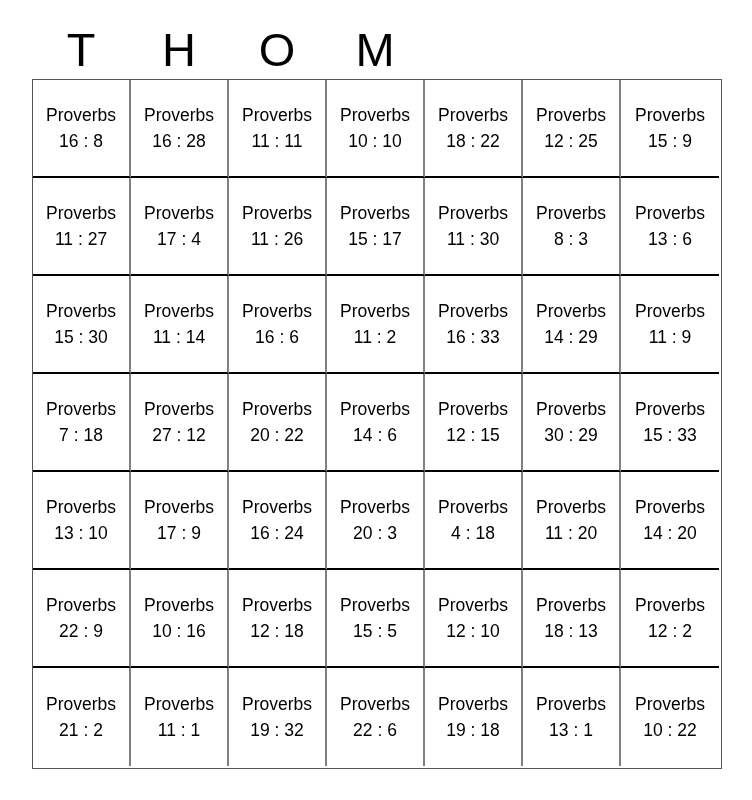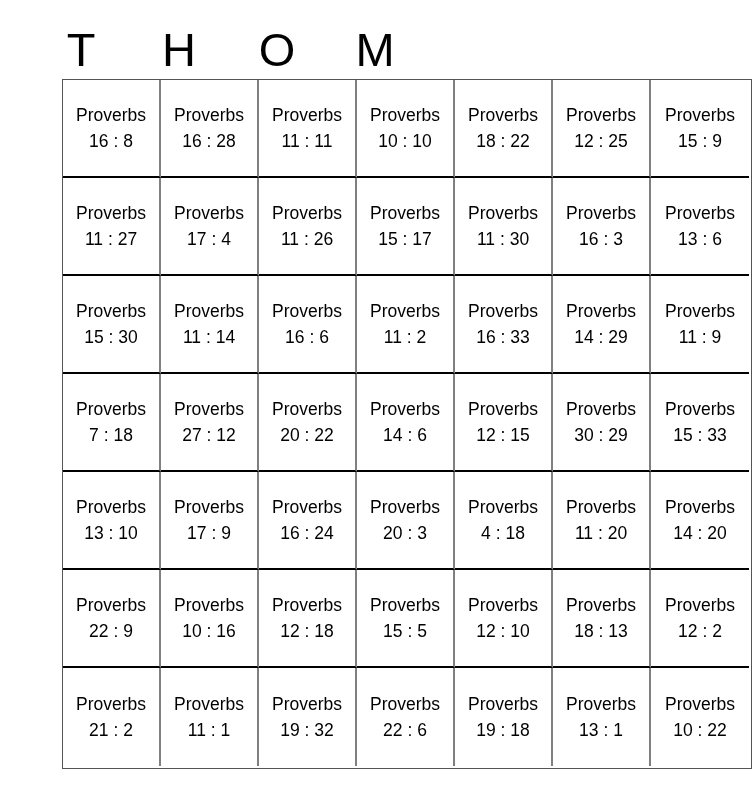--- a/index.html
+++ b/index.html
@@ -44,21 +44,20 @@
     position: absolute;
     left: 32px;
     top: 79px;
     width: 690px;
     height: 690px;
     display: grid;
     grid-template-columns: repeat(7, 98px);
     grid-template-rows: repeat(7, 98px);
     border: 1px solid var(--outer-border);
     background: var(--page-bg);
-    margin-left: 30px;
   }
   .cell {
     border-right: 2px solid var(--column-border);
     border-bottom: 2px solid var(--row-border);
     display: flex;
     flex-direction: column;
     align-items: center;
     justify-content: center;
     text-align: center;
     color: var(--text);
@@ -123,21 +122,21 @@
       <div class="cell">
         <div class="book">Proverbs</div>
         <div class="ref">15 : 17</div>
       </div>
       <div class="cell">
         <div class="book">Proverbs</div>
         <div class="ref">11 : 30</div>
       </div>
       <div class="cell">
         <div class="book">Proverbs</div>
-        <div class="ref">16 : 3</div>
+        <div class="ref">8 : 3</div>
       </div>
       <div class="cell">
         <div class="book">Proverbs</div>
         <div class="ref">13 : 6</div>
       </div>
       <div class="cell">
         <div class="book">Proverbs</div>
         <div class="ref">15 : 30</div>
       </div>
       <div class="cell">

